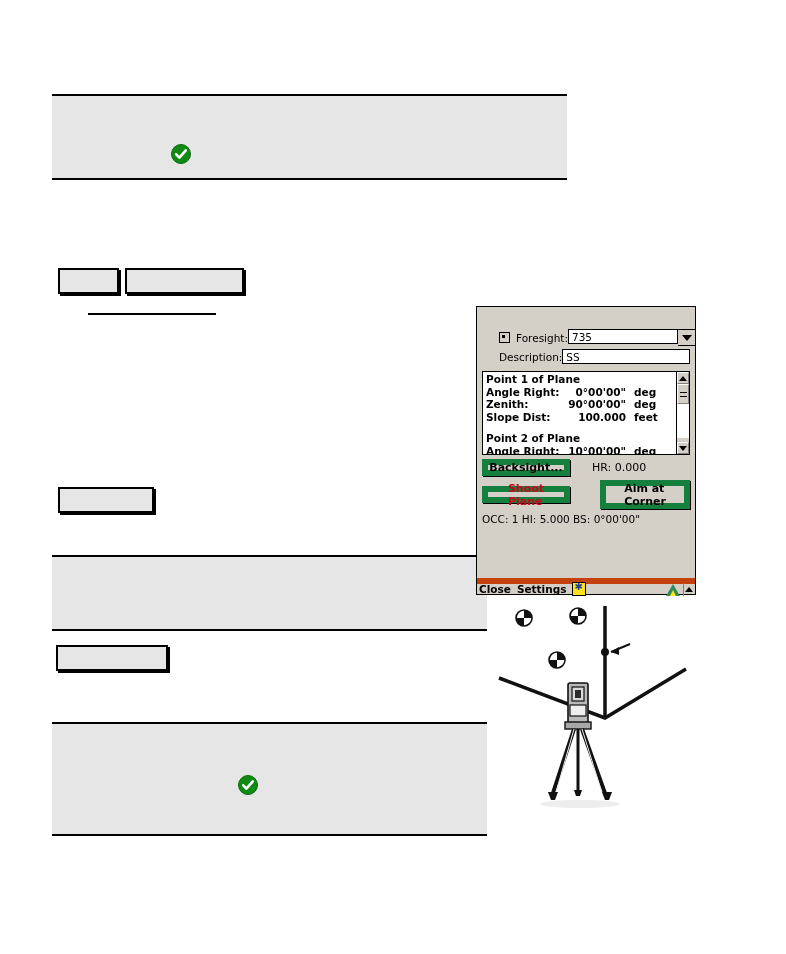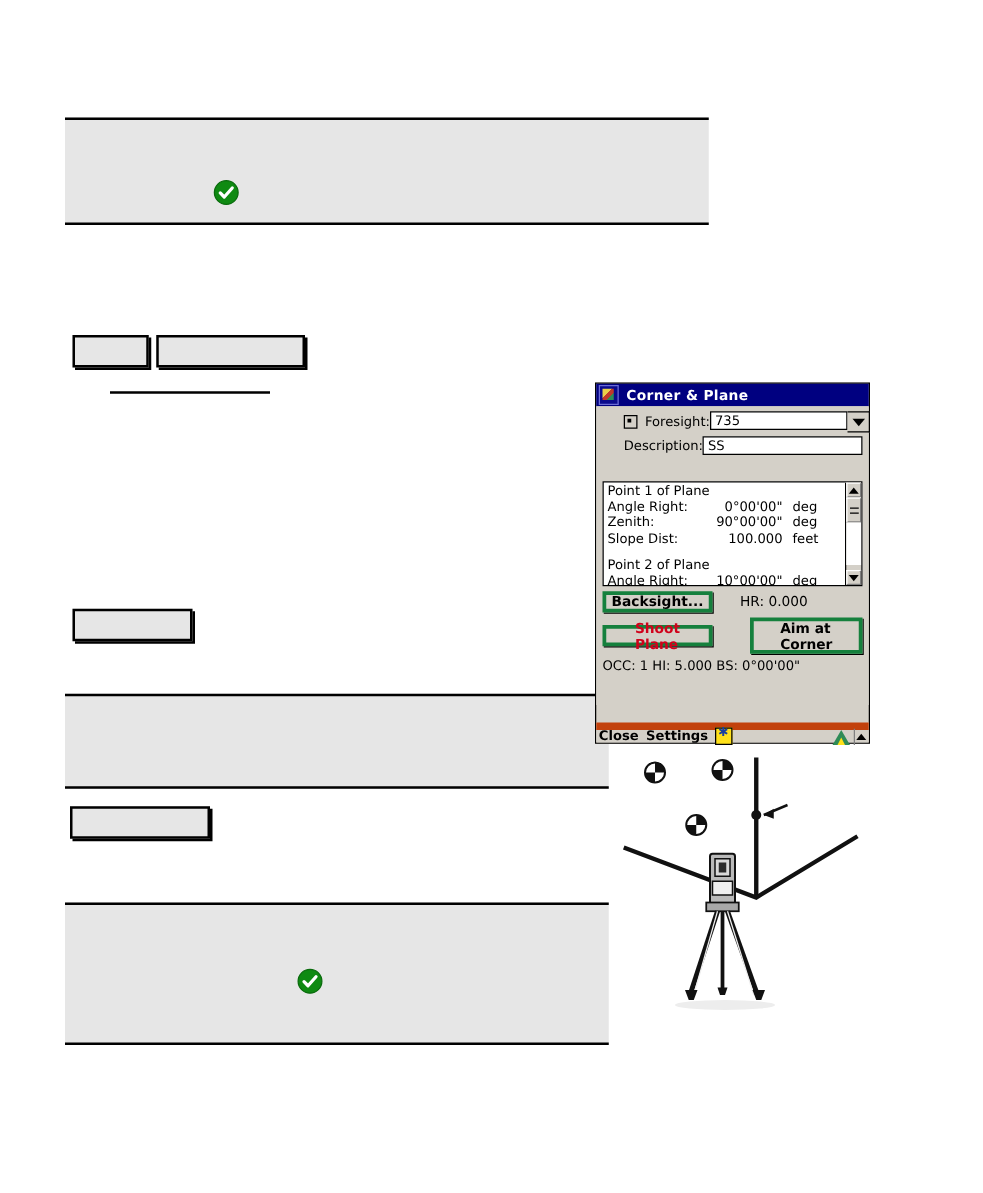--- a/index.html
+++ b/index.html
@@ -71,22 +71,22 @@
   .combo-btn{
     width:18px;height:17px;background:#d4d0c8;
     border:1px solid #000;border-left:none;
     display:flex;align-items:center;justify-content:center;box-sizing:border-box;
   }
   .combo-btn span{
     width:0;height:0;border-left:5px solid transparent;border-right:5px solid transparent;
     border-top:6px solid #000;display:block;
   }
   .listbox{
-    background:#fff;border:1px solid #000;height:84px;margin-top:21px;
-    position:relative;overflow:hidden;box-sizing:border-box;
+    background:#fff;border:1px solid #000;height:84px;margin-top:7px;
+    position:relative;overflow:hidden;box-sizing:border-box;font-weight:bold;
   }
   .listinner{padding:1px 3px;font-size:10.5px;line-height:12.5px;color:#000;}
   .li{display:flex;white-space:nowrap;}
   .li .k{width:78px;flex:none;}
   .li .v{width:62px;text-align:right;flex:none;}
   .li .u{padding-left:8px;}
   .li.hdr{display:block;}
   .spacer{height:9px;}
   .vscroll{
     position:absolute;right:0;top:0;width:13px;height:100%;
@@ -103,21 +103,21 @@
   .sb-thumb{
     height:20px;background:#d4d0c8;border:1px solid #808080;
     border-top-color:#fff;border-left-color:#fff;
     display:flex;align-items:center;justify-content:center;box-sizing:border-box;
   }
   .sb-thumb b{display:block;width:7px;border-top:1px solid #000;border-bottom:1px solid #000;height:3px;}
   .sb-track{background:#fff;}
   .sb-dn-pos{position:absolute;bottom:0;left:0;right:0;}
 
   .btn{
-    background:#d4d0c8;border:3px solid #15803d;
+    background:#d4d0c8;border:6px solid #15803d;
     box-shadow:1px 1px 0 #000;
     font-size:11px;font-weight:bold;color:#000;
     padding:1px 24px;display:inline-flex;align-items:center;justify-content:center;
     box-sizing:border-box;font-family:"DejaVu Sans", sans-serif;
   }
   .btn.red{color:#d0021b;}
   .btnrow{display:flex;align-items:center;margin-top:4px;}
   .statline{font-size:10.5px;color:#000;margin-top:4px;letter-spacing:0;}
   .hrval{font-size:11px;color:#000;margin-left:22px;}
 
@@ -203,24 +203,20 @@
 
   <div class="band" style="left:52px;top:722px;width:435px;height:110px;"></div>
 
   <svg class="check-icon" style="left:237px;top:774px;" viewBox="0 0 22 22">
     <circle cx="11" cy="11" r="9.5" fill="#0f8a12" stroke="#0a6b0d" stroke-width="1"></circle>
     <path d="M6.2 11.3 L9.4 14.6 L15.8 7.4" fill="none" stroke="#ffffff" stroke-width="2.6" stroke-linecap="round" stroke-linejoin="round"></path>
   </svg>
 
   <div id="pda">
 
-    <div class="titlebar">
-      <div class="tb-ico"></div>
-      <div class="tb-text">Corner &amp; Plane</div>
-    </div>
 
     <div class="clientarea">
 
       <div class="row">
         <span class="sq-bullet"></span>
         <span class="lbl">Foresight:</span>
         <span class="combo-wrap">
           <span class="field" style="width:110px;">735</span>
           <span class="combo-btn">
               <span></span>

